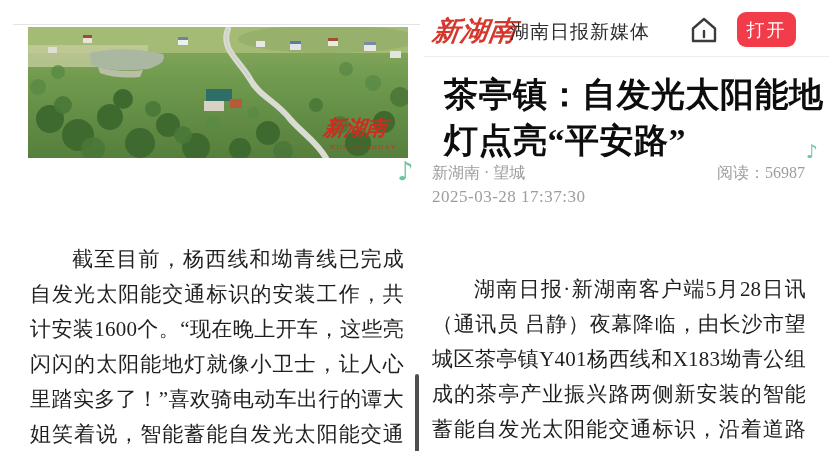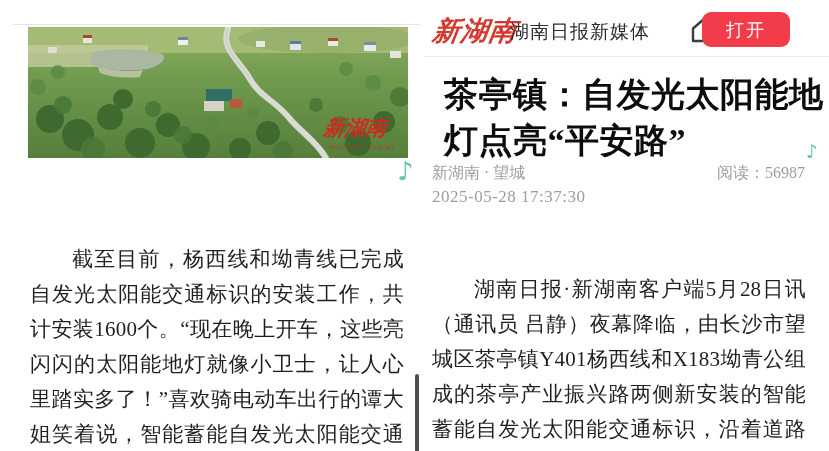--- a/index.html
+++ b/index.html
@@ -16,21 +16,21 @@
   
   .body{position:absolute;width:374px;font-size:21px;line-height:35px;color:#1f1f1f;
         text-align:justify;text-indent:2em;letter-spacing:.2px;}
   .body-left{left:30px;top:221px;height:230px;overflow:hidden;}
   .body-right{left:432px;top:251px;height:200px;overflow:hidden;}
   
   .logo{position:absolute;left:433px;top:13px;font-size:27px;font-weight:bold;font-style:italic;
         color:#d6372d;transform:skewX(-8deg);letter-spacing:1px;}
   .brand{position:absolute;left:510px;top:19px;font-size:19px;color:#2d2d2d;letter-spacing:1px;font-family:Liberation Mono, monospace;}
   .home{position:absolute;left:688px;top:14px;width:32px;height:32px;cursor:pointer;}
-  .open-btn{position:absolute;left:702px;top:12px;width:88px;height:35px;background:#f23c4a;
+  .open-btn{position:absolute;left:737px;top:12px;width:59px;height:35px;background:#f23c4a;
             color:#ffffff;font-size:18px;border:none;border-radius:9px;cursor:pointer;
             font-family:"Liberation Sans","DejaVu Sans",sans-serif;letter-spacing:2px;}
   
   .title{position:absolute;left:432px;top:60px;width:384px;margin:12px;font-size:34px;line-height:46px;
          font-weight:bold;color:#0d0d0d;letter-spacing:.5px;}
   .source{position:absolute;left:432px;top:163px;font-size:16px;color:#9d9d9d;}
   .reads{position:absolute;right:24px;top:163px;font-size:16px;color:#9d9d9d;text-align:center;}
   .date{position:absolute;left:432px;top:187px;font-size:17px;color:#9d9d9d;letter-spacing:.5px;}
   
   .note{position:absolute;color:#68c79c;font-family:"DejaVu Sans",sans-serif;cursor:pointer;}
@@ -142,17 +142,17 @@
     </svg>
   </div>
   <button class="open-btn">打开</button>
   <div class="hairline-right"></div>
 
   <h1 class="title">茶亭镇：自发光太阳能地灯点亮“平安路”</h1>
   <span class="note note-top">♪</span>
 
   <div class="source">新湖南 · 望城</div>
   <div class="reads"><span>阅读：</span><span>56987</span></div>
-  <div class="date">2025-05-28 17:37:30</div>
+  <div class="date">2025-03-28 17:37:30</div>
 
   <p class="body body-right">湖南日报·新湖南客户端5月28日讯（通讯员 吕静）夜幕降临，由长沙市望城区茶亭镇Y401杨西线和X183坳青公组成的茶亭产业振兴路两侧新安装的智能蓄能自发光太阳能交通标识，沿着道路轮廓闪烁，为来往车辆照亮安全路径。近</p>
 
 </div>
 
 </body></html>

